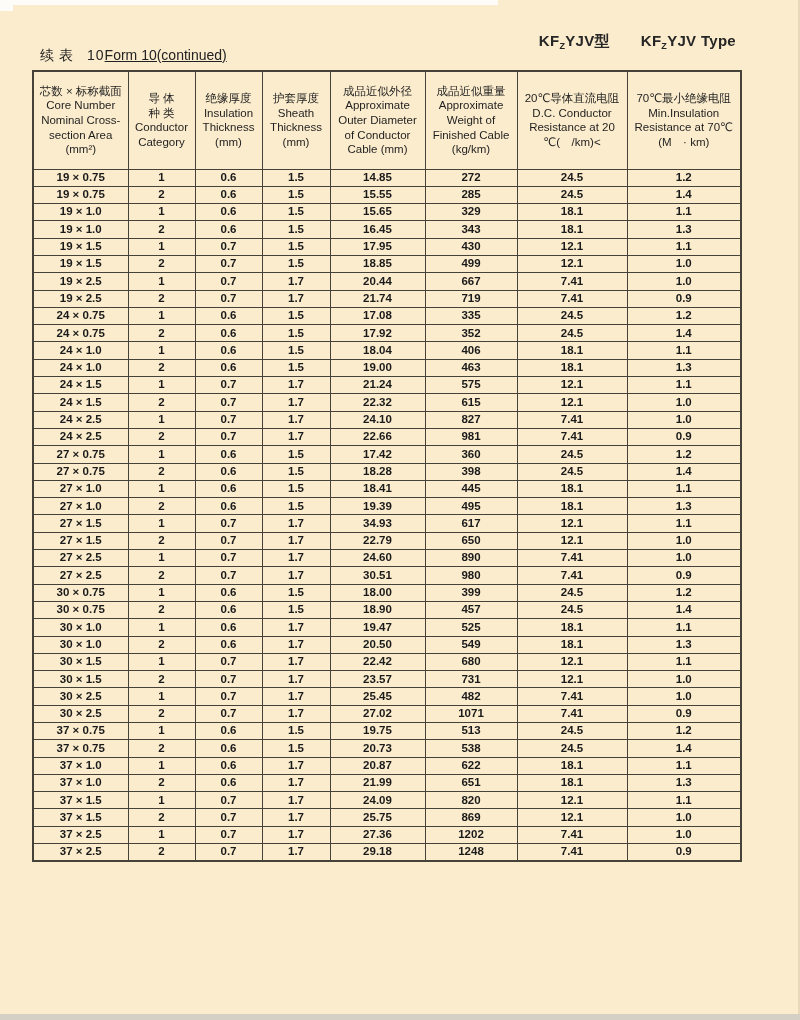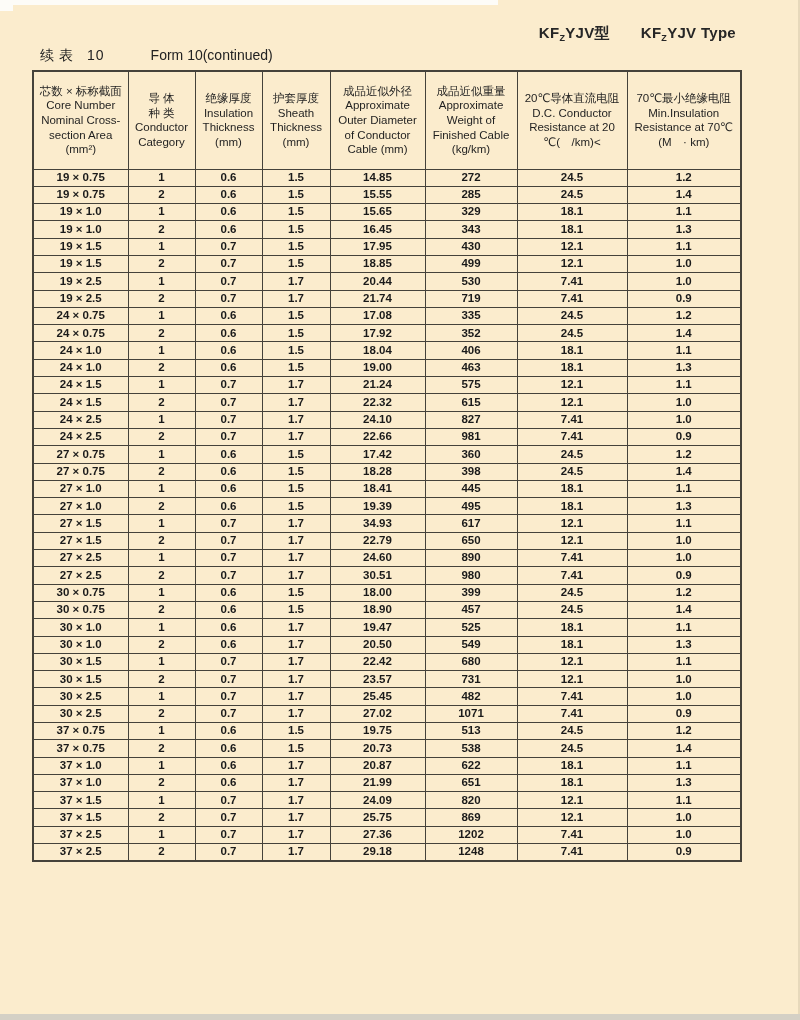--- a/index.html
+++ b/index.html
@@ -11,35 +11,35 @@
     color:#1f1f1f;
   }
   
   .edge-top{position:absolute;top:0;left:0;width:498px;height:5px;background:#fdfcf8;}
   .edge-top-left{position:absolute;top:0;left:0;width:13px;height:11px;background:#fdfcf8;}
   .edge-bottom{position:absolute;bottom:0;left:0;width:800px;height:6px;background:#d4d0c5;}
   .edge-right{position:absolute;top:0;right:0;width:2px;height:1020px;background:rgba(90,80,60,.12);}
 
   
   .title-right{
-    position:absolute;top:24px;right:64px;
+    position:absolute;top:32px;right:64px;
     font-size:15px;font-weight:bold;color:#262626;
     letter-spacing:.3px;white-space:nowrap;
   }
   .title-right sub{font-size:9px;vertical-align:-3px;}
   .title-gap{display:inline-block;width:22px;}
 
   
   .caption{
     position:absolute;top:47px;left:40px;
     font-size:14px;color:#222;white-space:nowrap;
   }
   .caption .cn{letter-spacing:5px;}
   .caption .no{margin-left:9px;letter-spacing:1px;}
-  .caption .en{margin-left:46px;letter-spacing:0;}
+  .caption .en{letter-spacing:0;text-decoration:underline;}
 
   
   .table-wrap{position:absolute;left:32px;top:70px;}
   table{
     border-collapse:collapse;table-layout:fixed;width:708px;
     background:transparent;
   }
   table,th,td{border:1.5px solid #45423a;}
   table{border-width:2px;}
   th{
@@ -200,21 +200,21 @@
           <td>499</td>
           <td>12.1</td>
           <td>1.0</td>
         </tr>
         <tr>
           <td>19 × 2.5</td>
           <td>1</td>
           <td>0.7</td>
           <td>1.7</td>
           <td>20.44</td>
-          <td>530</td>
+          <td>667</td>
           <td>7.41</td>
           <td>1.0</td>
         </tr>
         <tr>
           <td>19 × 2.5</td>
           <td>2</td>
           <td>0.7</td>
           <td>1.7</td>
           <td>21.74</td>
           <td>719</td>

